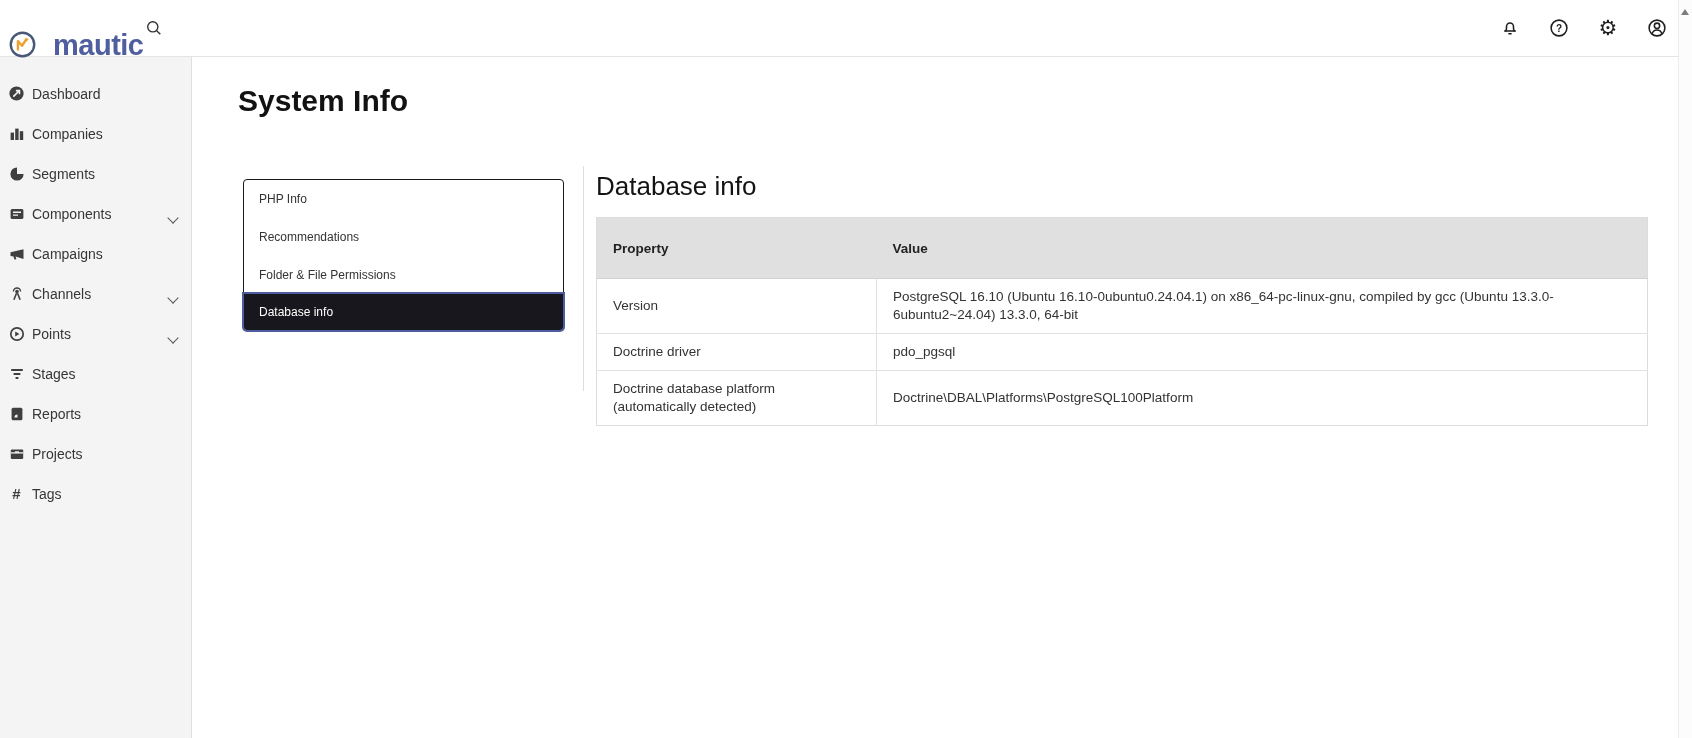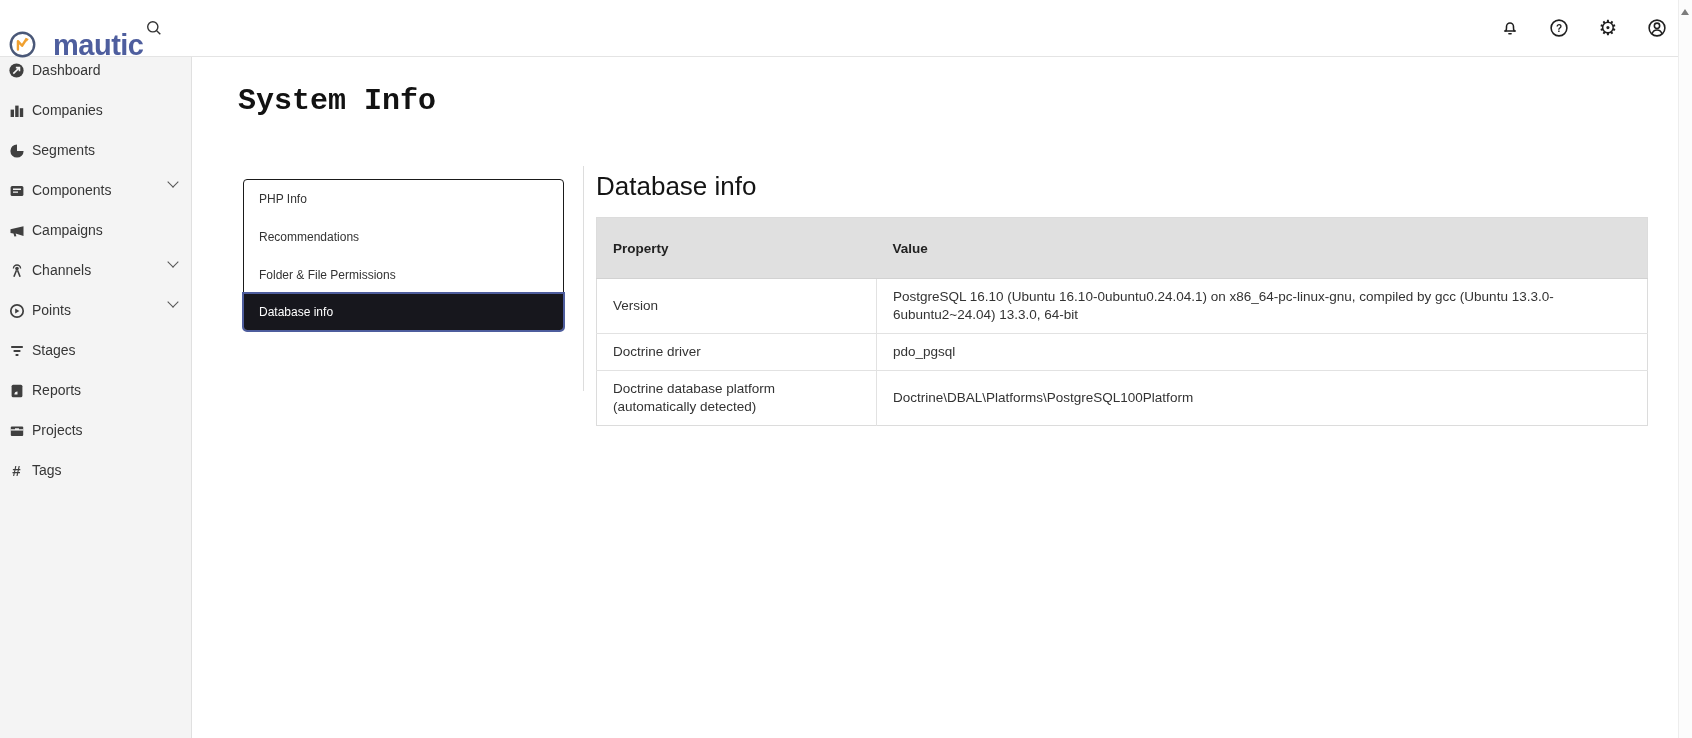--- a/index.html
+++ b/index.html
@@ -20,31 +20,31 @@
   .scrollbar{position:absolute;right:0;top:0;width:13px;height:738px;background:#fcfcfc;
              border-left:1px solid #ededed;z-index:4;}
   .scroll-up{position:absolute;top:9px;left:2px;width:0;height:0;
              border-left:4.5px solid transparent;border-right:4.5px solid transparent;
              border-bottom:6px solid #7d7d7d;}
 
   
   .sidebar{position:absolute;top:57px;left:0;width:191px;height:681px;background:#f4f4f4;
            border-right:1px solid #e0e0e0;z-index:2;}
   .nav{padding-top:5px;}
-  .nav-item{height:40px;display:flex;align-items:flex-start;padding:0 14px 0 7px;gap:6px;
+  .nav-item{height:40px;display:flex;align-items:flex-end;padding:0 14px 0 7px;gap:6px;
             font-size:14px;color:#363636;cursor:pointer;}
   .nav-icon{width:19px;height:17px;display:flex;align-items:center;justify-content:center;flex:none;}
   .hash-glyph{font-weight:700;font-size:15px;color:#3f3f3f;}
   .chevron{margin-left:auto;width:7px;height:7px;border-right:1.6px solid #555;
            border-bottom:1.6px solid #555;transform:rotate(45deg);margin-top:-4px;}
 
   
   .main{position:absolute;left:192px;top:57px;right:13px;bottom:0;background:#fff;}
   .page-title{position:absolute;left:46px;top:26px;margin:0;font-size:30px;line-height:36px;
-              font-weight:600;color:#121212;font-family:Liberation Mono, monospace;}
+              font-weight:600;color:#121212;}
 
   .tab-panel{position:absolute;left:51px;top:122px;width:321px;background:#fff;
              border:1px solid #1a1a1a;border-radius:4px;box-sizing:border-box;}
   .tab{height:38px;display:flex;align-items:center;padding:0 15px;font-size:12px;color:#333;cursor:pointer;}
   .tab.selected{height:36px;background:#17171d;color:#fff;outline:2px solid #4e5d9d;
                 border-radius:0 0 3px 3px;}
 
   .vdivider{position:absolute;left:391px;top:109px;width:1px;height:225px;background:#ddd;}
 
   .content{position:absolute;left:404px;top:112px;right:31px;}

